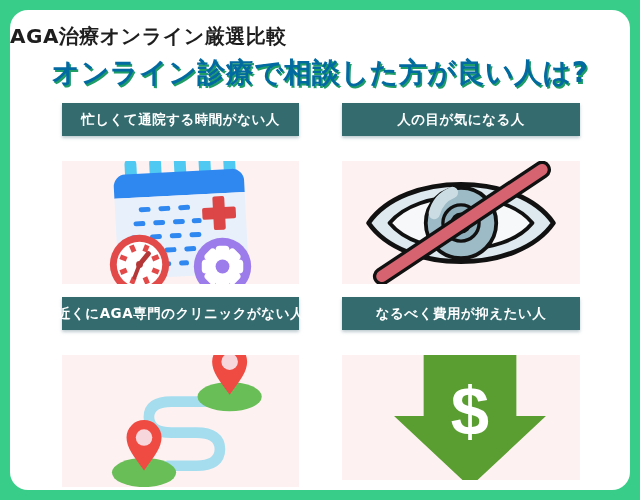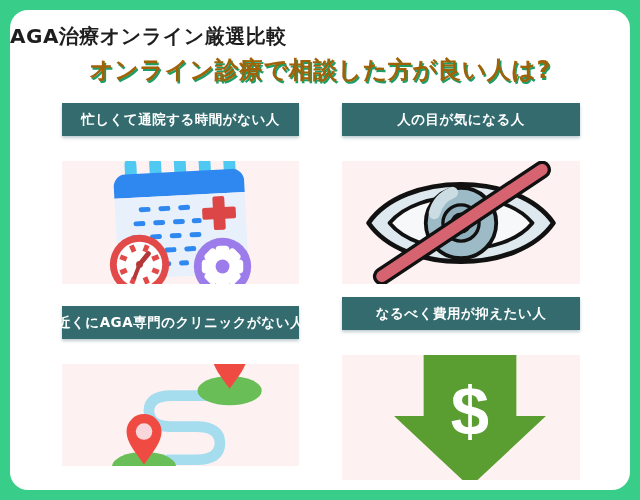--- a/index.html
+++ b/index.html
@@ -2,26 +2,26 @@
 <html><head>
 <meta charset="utf-8">
 <style>
   html,body{margin:0;padding:0;}
   body{font-family:"DejaVu Sans","Liberation Sans",sans-serif;}
   .stage{position:relative;width:640px;height:500px;background:#38CD89;overflow:hidden;}
   .frame{position:absolute;left:10px;top:10px;width:620px;height:480px;background:#ffffff;border-radius:18px;}
   .title{position:absolute;top:13px;left:0;width:100%;
          font-size:20px;font-weight:bold;color:#1e1e1e;letter-spacing:0.5px;}
   .subtitle{position:absolute;top:44px;left:0;width:100%;text-align:center;
-         font-size:24px;font-weight:bold;color:#a16207;letter-spacing:0.5px;
+         font-size:28px;font-weight:bold;color:#0369a1;letter-spacing:0.5px;
          text-shadow:1.5px 2px 0 #1e9d67;}
   .panel{position:absolute;display:flex;flex-direction:column;gap:25px;}
   .p1{left:52px;top:93px;width:237px;height:181px;}
   .p2{left:332px;top:93px;width:238px;height:181px;}
-  .p3{left:52px;top:296px;width:237px;height:160px;}
+  .p3{left:52px;top:287px;width:237px;height:190px;}
   .p4{left:332px;top:287px;width:238px;height:183px;font-family:Liberation Mono, monospace;}
   .panel-header{height:33px;flex:0 0 33px;background:#336B6E;color:#ffffff;
          font-weight:bold;font-size:13.5px;letter-spacing:0.5px;
          display:flex;align-items:center;justify-content:center;
          box-shadow:0 2px 3px rgba(110,140,150,0.45);position:relative;z-index:2;white-space:nowrap;}
   .panel-body{flex:1;background:#FDF2F1;display:flex;align-items:center;justify-content:center;overflow:hidden;position:relative;z-index:1;}
   svg{display:block;}
 </style>
 </head>
 <body>

